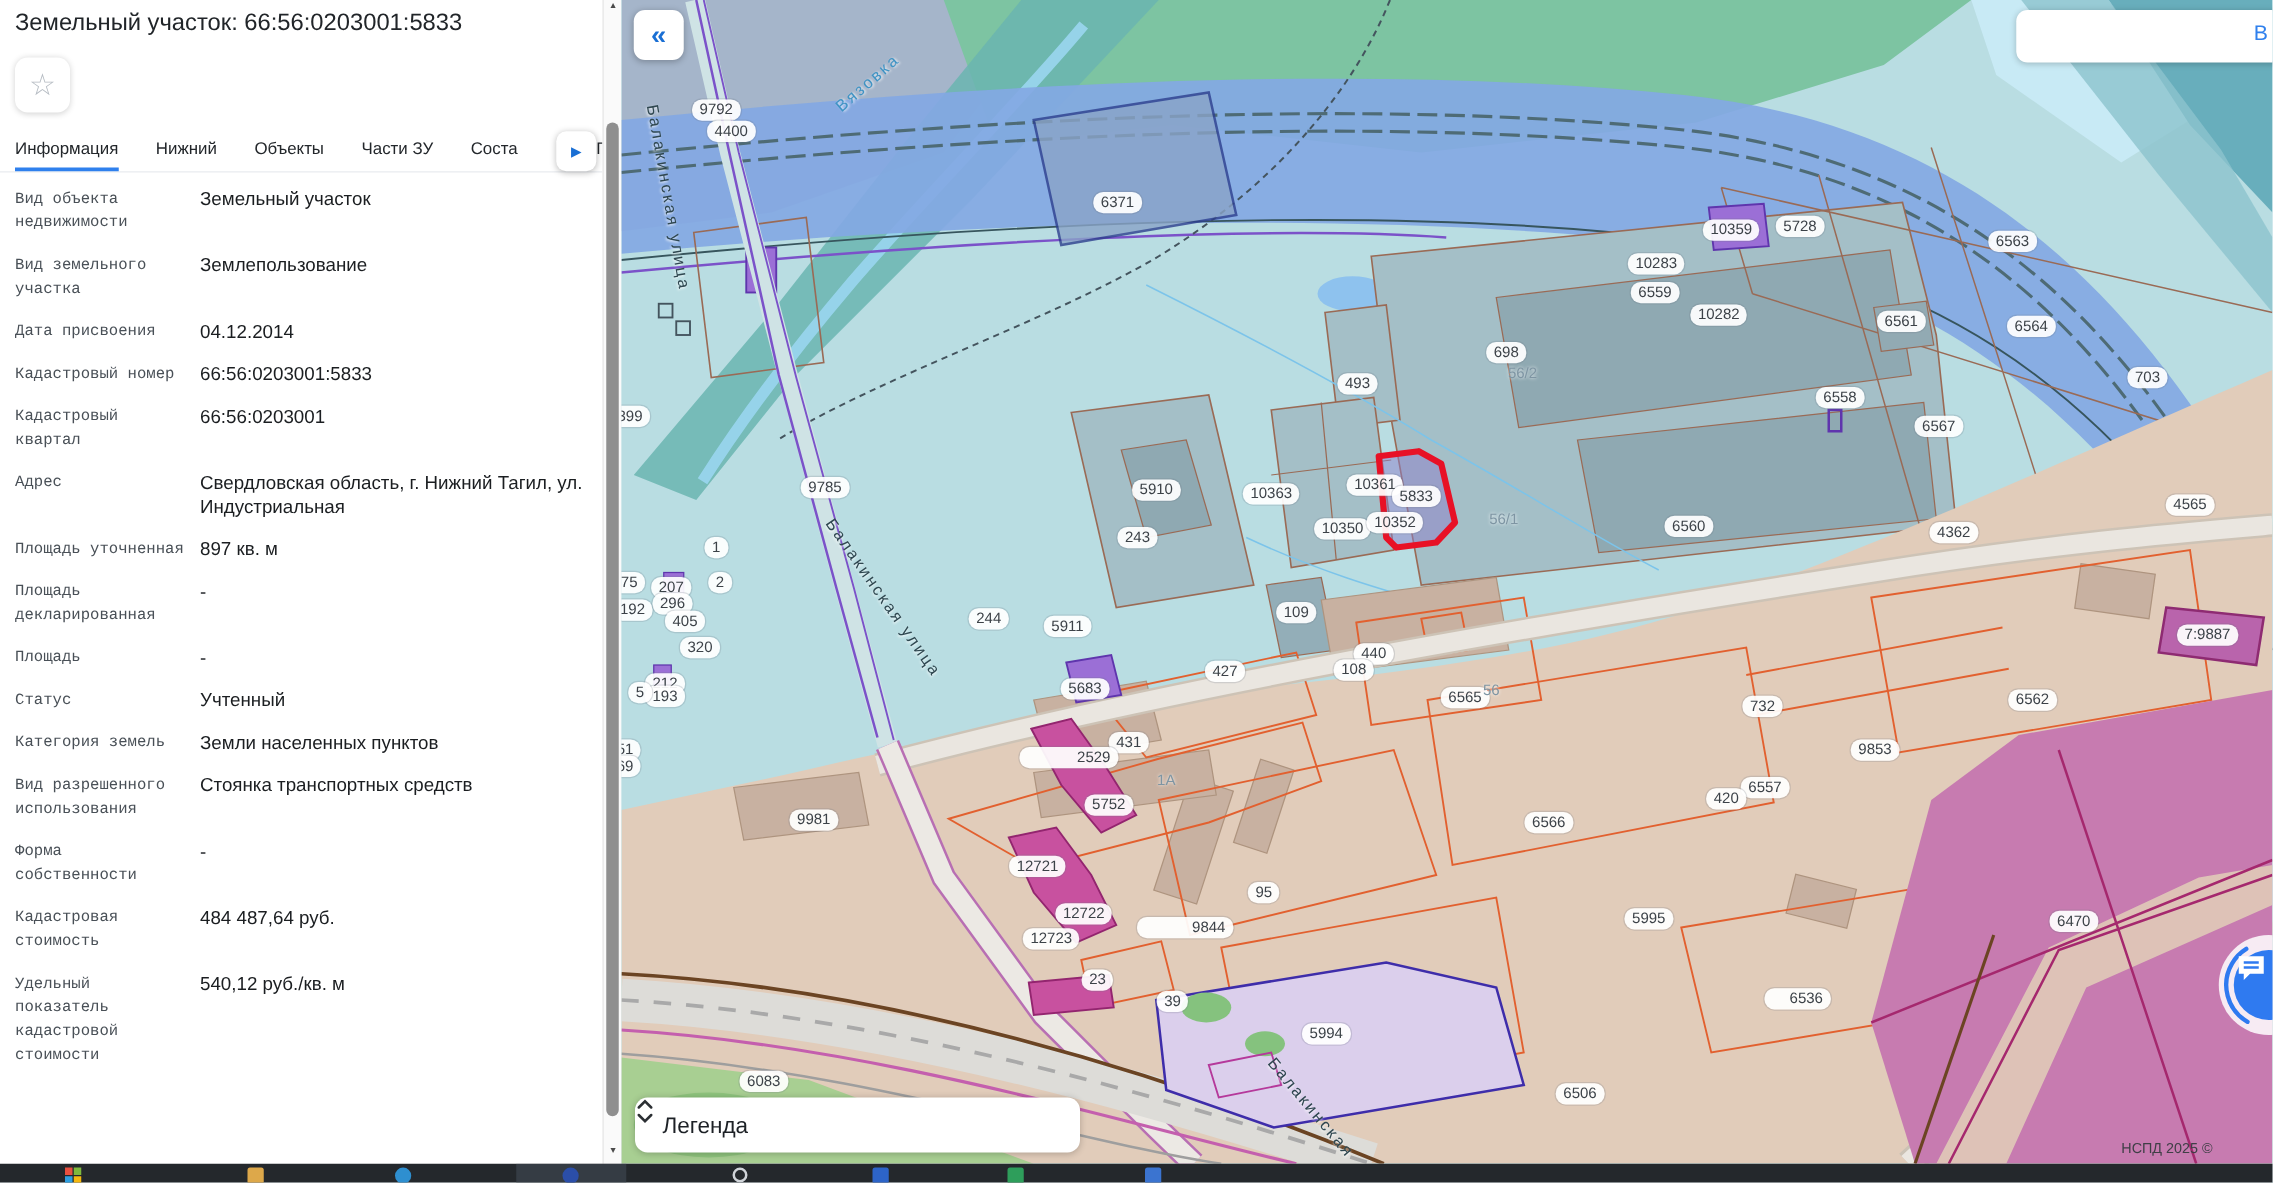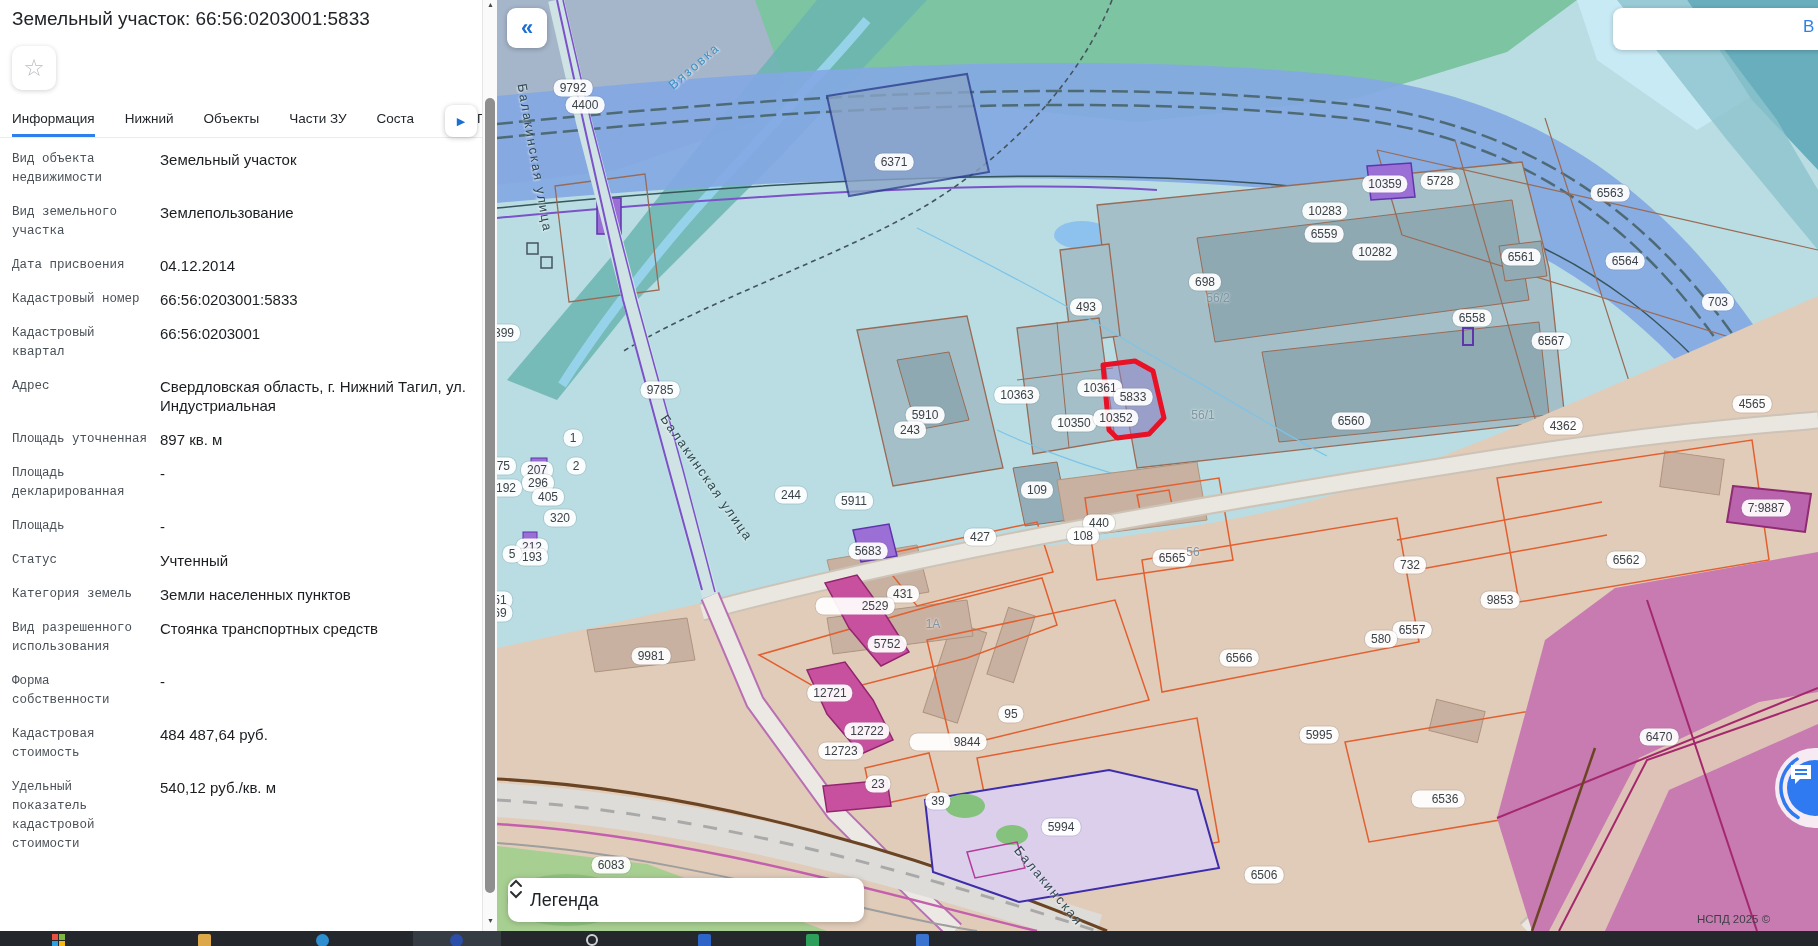--- a/index.html
+++ b/index.html
@@ -235,21 +235,21 @@
       <div class="mlabel p" style="left: 1024px; top: 257px;">6561</div>
       <div class="mlabel p" style="left: 1128px; top: 261px;">6564</div>
       <div class="mlabel p" style="left: 708px; top: 282px;">698</div>
       <div class="mlabel g" style="left: 721px; top: 298px;">56/2</div>
       <div class="mlabel p" style="left: 589px; top: 307px;">493</div>
       <div class="mlabel p" style="left: 1221px; top: 302px;">703</div>
       <div class="mlabel p" style="left: 975px; top: 318px;">6558</div>
       <div class="mlabel p" style="left: 1054px; top: 341px;">6567</div>
       <div class="mlabel p" style="left: 7px; top: 333px;">399</div>
       <div class="mlabel p" style="left: 163px; top: 390px;">9785</div>
-      <div class="mlabel p" style="left: 428px; top: 415px;">5910</div>
+      <div class="mlabel p" style="left: 428px; top: 392px;">5910</div>
       <div class="mlabel p" style="left: 520px; top: 395px;">10363</div>
       <div class="mlabel p" style="left: 603px; top: 388px;">10361</div>
       <div class="mlabel p" style="left: 636px; top: 397px;">5833</div>
       <div class="mlabel p" style="left: 413px; top: 430px;">243</div>
       <div class="mlabel p" style="left: 577px; top: 423px;">10350</div>
       <div class="mlabel p" style="left: 619px; top: 418px;">10352</div>
       <div class="mlabel g" style="left: 706px; top: 415px;">56/1</div>
       <div class="mlabel p" style="left: 854px; top: 421px;">6560</div>
       <div class="mlabel p" style="left: 1255px; top: 404px;">4565</div>
       <div class="mlabel p" style="left: 1066px; top: 426px;">4362</div>
@@ -274,21 +274,21 @@
       <div class="mlabel p" style="left: 15px; top: 554px;">5</div>
       <div class="mlabel p" style="left: 371px; top: 551px;">5683</div>
       <div class="mlabel p" style="left: 1129px; top: 560px;">6562</div>
       <div class="mlabel p" style="left: 913px; top: 565px;">732</div>
       <div class="mlabel p" style="left: 406px; top: 594px;">431</div>
       <div class="mlabel p" style="left: 358px; top: 606px; padding-left: 46px;">2529</div>
       <div class="mlabel p" style="left: 1003px; top: 600px;">9853</div>
       <div class="mlabel p" style="left: 3px; top: 600px;">51</div>
       <div class="mlabel p" style="left: 3px; top: 613px;">69</div>
       <div class="mlabel p" style="left: 915px; top: 630px;">6557</div>
-      <div class="mlabel p" style="left: 884px; top: 639px;">580</div>
+      <div class="mlabel p" style="left: 884px; top: 639px;">420</div>
       <div class="mlabel p" style="left: 390px; top: 644px;">5752</div>
       <div class="mlabel p" style="left: 154px; top: 656px;">9981</div>
       <div class="mlabel p" style="left: 742px; top: 658px;">6566</div>
       <div class="mlabel g" style="left: 436px; top: 624px;">1А</div>
       <div class="mlabel p" style="left: 514px; top: 714px;">95</div>
       <div class="mlabel p" style="left: 333px; top: 693px;">12721</div>
       <div class="mlabel p" style="left: 822px; top: 735px;">5995</div>
       <div class="mlabel p" style="left: 1162px; top: 737px;">6470</div>
       <div class="mlabel p" style="left: 370px; top: 731px;">12722</div>
       <div class="mlabel p" style="left: 451px; top: 742px; padding-left: 44px;">9844</div>

